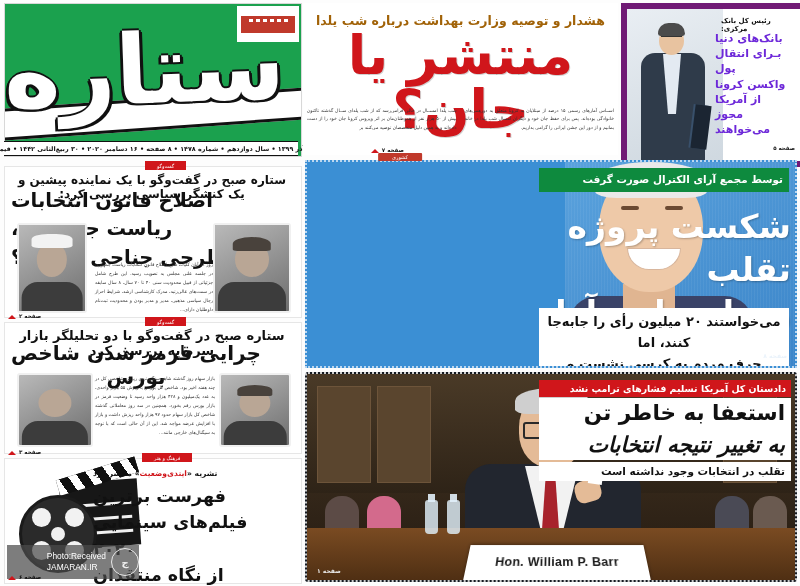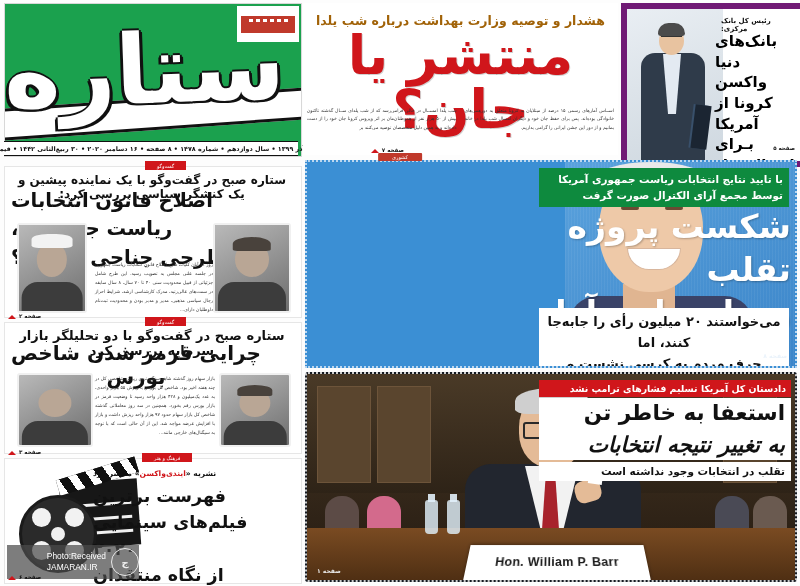--- a/index.html
+++ b/index.html
@@ -61,21 +61,21 @@
     border-top:1px solid #333;}
   .cb-suit{position:absolute;left:14px;top:44px;width:64px;height:108px;border-radius:14px 14px 0 0;
     background:#2f3b4a;}
   .cb-shirt{position:absolute;left:36px;top:45px;width:18px;height:60px;background:#e3eaf2;
     clip-path:polygon(0 0,100% 0,72% 100%,28% 100%);}
   .cb-book{position:absolute;left:66px;top:96px;width:16px;height:44px;background:#1b2532;
     transform:rotate(7deg);box-shadow:-2px 0 0 #39506b;}
   .cbank-kicker{position:absolute;right:6px;top:8px;width:76px;text-align:left;
     font-size:7px;font-weight:bold;color:#111;}
   .cbank-title{position:absolute;right:4px;top:22px;width:84px;text-align:left;
-    font-size:15px;font-weight:bold;color:#000000;line-height:1.38;}
+    font-size:11px;font-weight:bold;color:#6d28d9;line-height:1.38;}
   .cbank-page{position:absolute;right:8px;top:136px;font-size:5.5px;color:#111;font-weight:bold;}
 
   
   .card{position:absolute;background:#fff;border:1px solid #e6e6e6;}
   .sect-tag{position:absolute;background:#d0161b;color:#fff;font-size:5px;
     padding:1.5px 12px;z-index:5;white-space:nowrap;}
   .story1{left:4px;top:166px;width:296px;height:150px;}
   .s1-kicker{position:absolute;right:8px;top:6px;width:282px;text-align:center;
     font-size:12px;font-weight:bold;color:#111;}
   .s1-title{position:absolute;right:60px;top:20px;width:230px;text-align:left;
@@ -257,22 +257,22 @@
       <div class="cb-suit"></div>
       <div class="cb-shirt"></div>
       <div class="cb-head"></div>
       <div class="cb-hair"></div>
       <div class="cb-glass"></div>
       <div class="cb-book"></div>
     </div>
     <div class="cbank-kicker">رئیس کل بانک مرکزی:</div>
     <div class="cbank-title">
       <div>بانک‌های دنیا</div>
+      <div>بـرای انتقال پول</div>
       <div>واکسن کرونا از آمریکا</div>
-      <div>بـرای انتقال پول</div>
       <div>مجوز می‌خواهند</div>
     </div>
     <div class="cbank-page">صفحه ۵</div>
   </div>
 
   <div class="card story1">
     <div class="s1-kicker">ستاره صبح در گفت‌وگو با یک نماینده پیشین و یک کنشگر سیاسی بررسی کرد:</div>
     <div class="s1-title">
       <div>اصلاح قانون انتخابات ریاست جمهوری،</div>
       <div>طرحی جناحی یا ملی؟</div>
@@ -322,21 +322,21 @@
         <div class="board-line" style="top:50px;"></div>
       </div>
       <div class="reel">
         <div class="hole" style="left:10px;top:10px;"></div>
         <div class="hole" style="right:10px;top:10px;"></div>
         <div class="hole" style="left:10px;bottom:10px;"></div>
         <div class="hole" style="right:10px;bottom:10px;"></div>
       </div>
     </div>
     <div class="s3-kicker">
-      <span>نشریه «</span><b>ایندی‌واکسن</b><span>» منتشر کرد</span>
+      <span>نشریه «</span><b>ایندی‌وضعیت</b><span>» منتشر کرد</span>
     </div>
     <div class="s3-title">
       <div>فهرست برترین</div>
       <div>فیلم‌های سینمایی ۲۰۲۰</div>
       <div>از نگاه منتقدان</div>
     </div>
     <div class="watermark">
       <div class="wm-logo">ج</div>
       <div class="wm-text">
         <div>Photo:Received</div>
@@ -355,21 +355,20 @@
       <div class="bd-tie"></div>
       <div class="bd-neck"></div>
       <div class="bd-head"></div>
       <div class="bd-hair"></div>
       <div class="bd-eyeL"></div>
       <div class="bd-eyeR"></div>
       <div class="bd-smile"></div>
       <div class="bd-flag"></div>
     </div>
     <div class="biden-green">
-      <div>با تایید نتایج انتخابات ریاست جمهوری آمریکا</div>
       <div>توسط مجمع آرای الکترال صورت گرفت</div>
     </div>
     <div class="biden-title">
       <div>شکست پروژه تقلب</div>
       <div>و جابه‌جایی آرا</div>
     </div>
     <div class="biden-lead">
       <div>می‌خواستند ۲۰ میلیون رأی را جابه‌جا کنند، اما</div>
       <div>حرف مردم به کرسی نشست و دموکراسی پیروز شد</div>
     </div>

